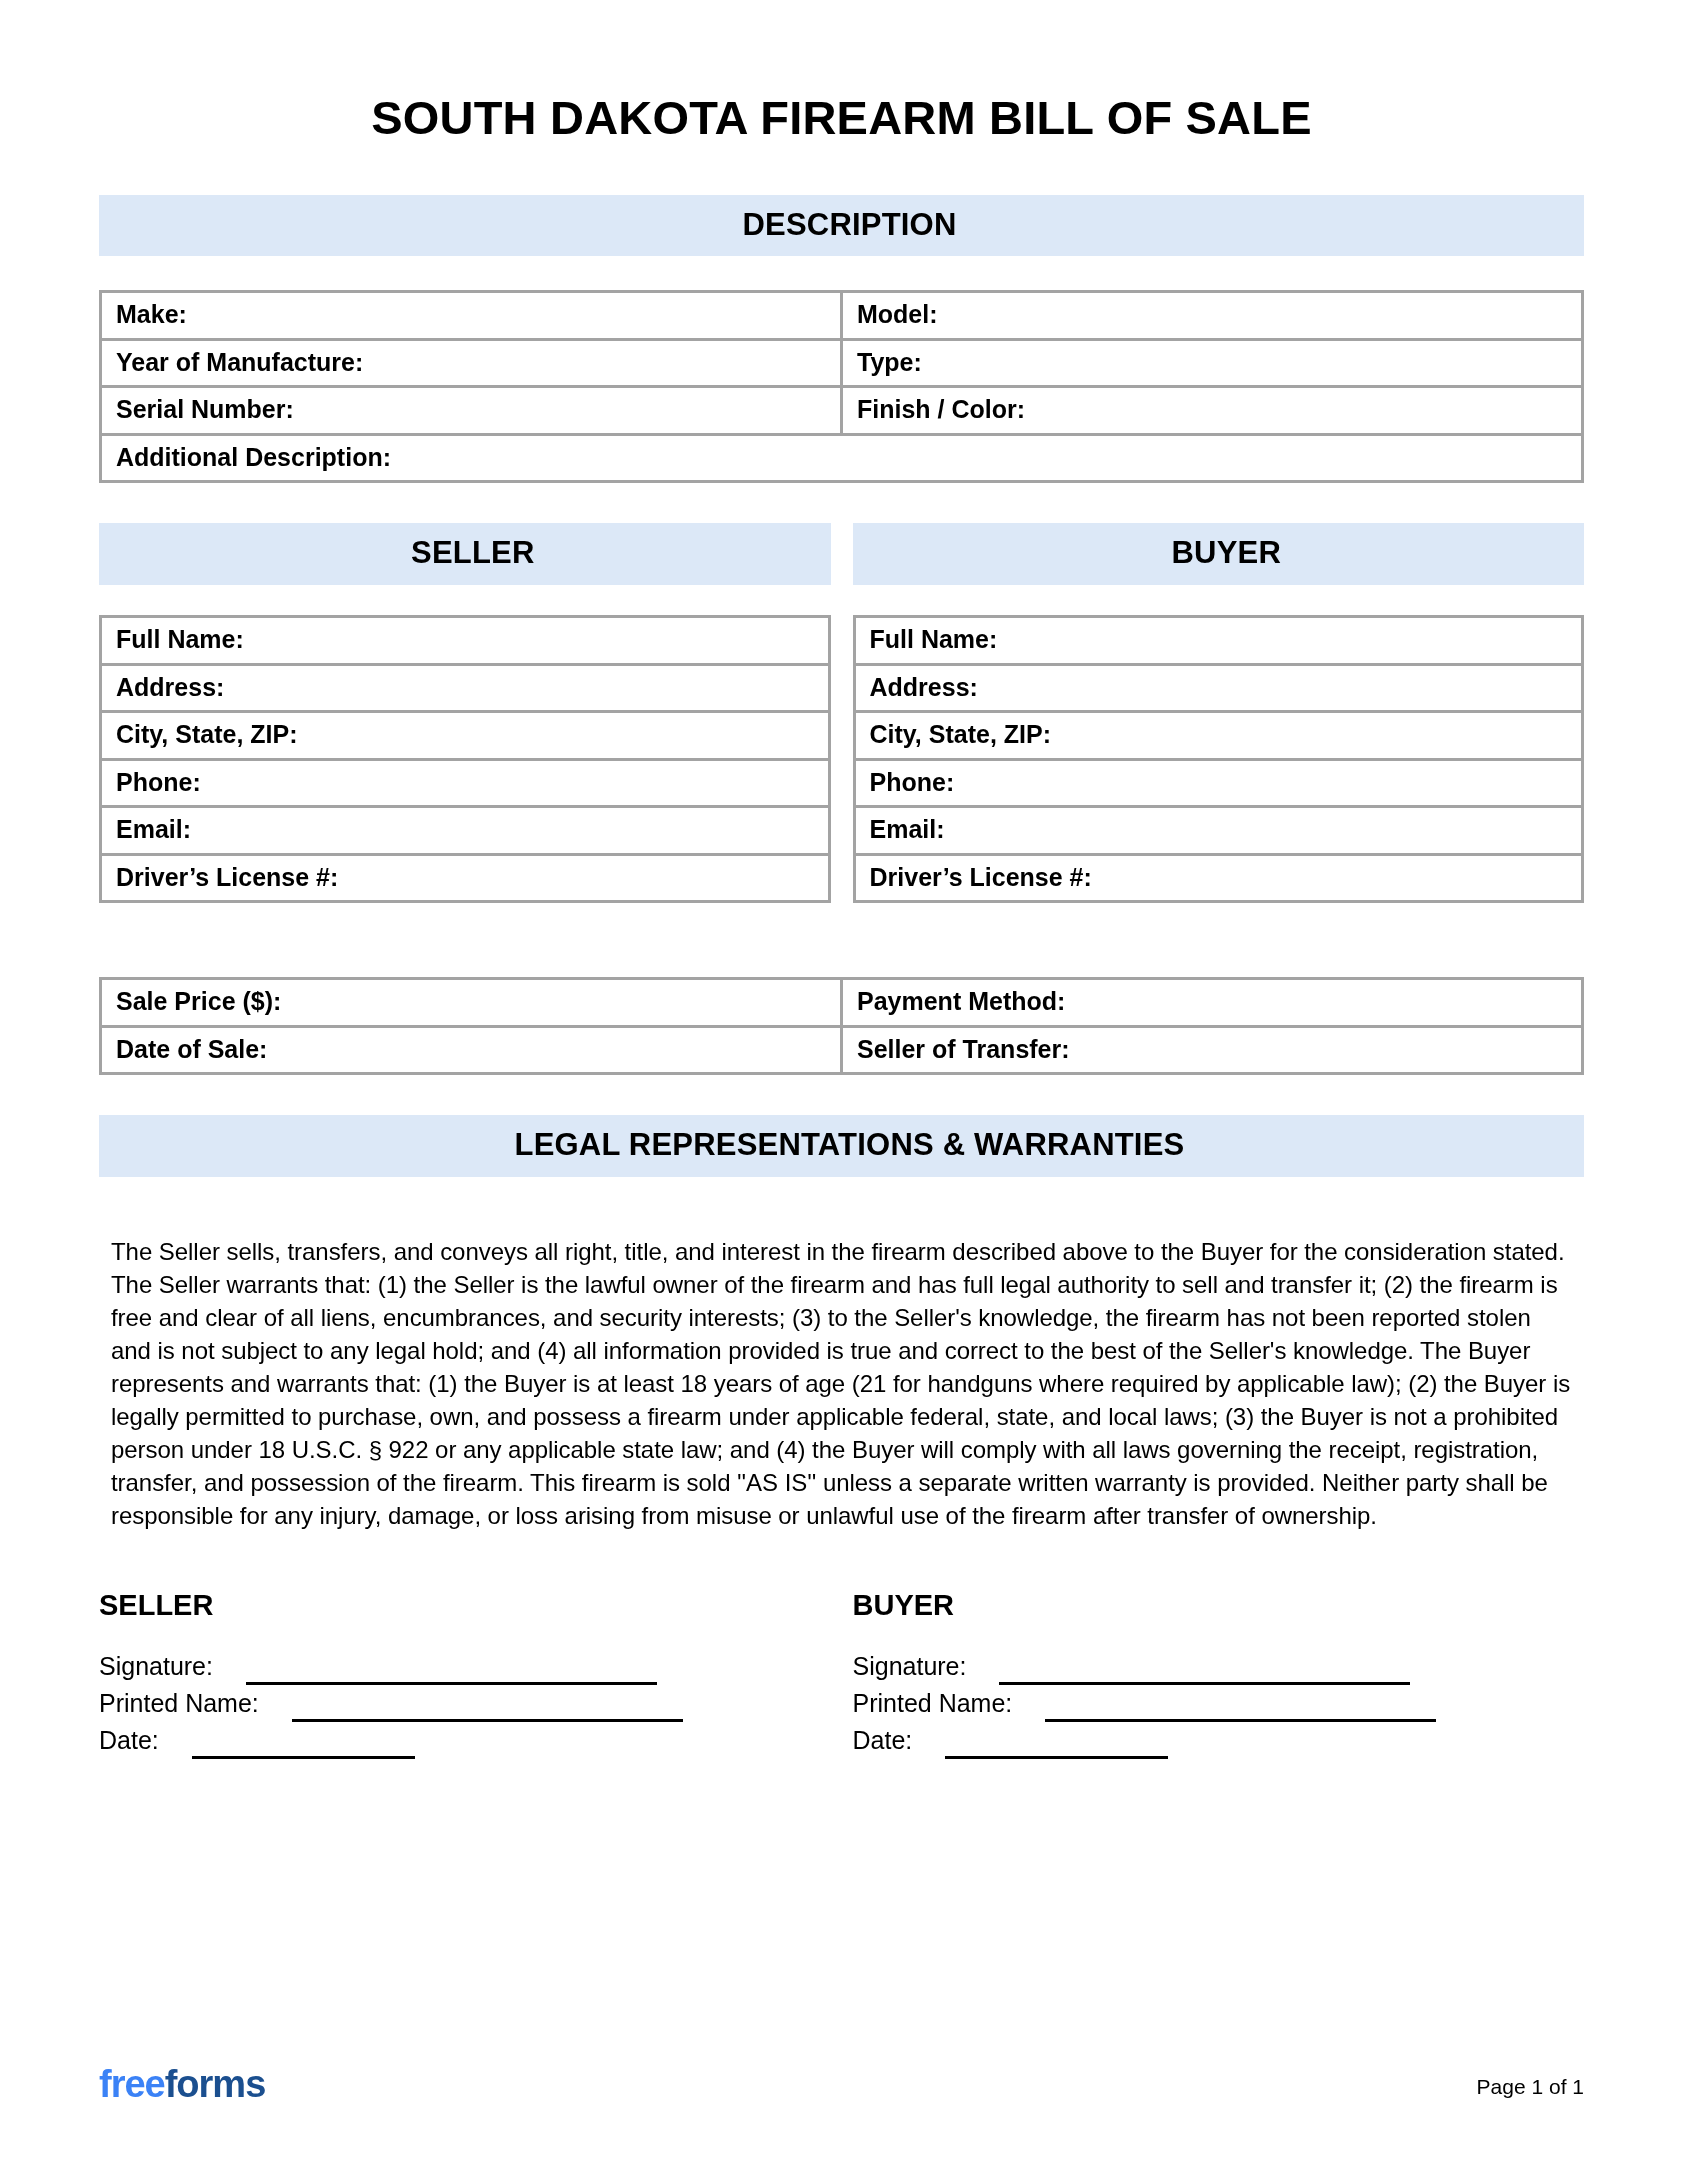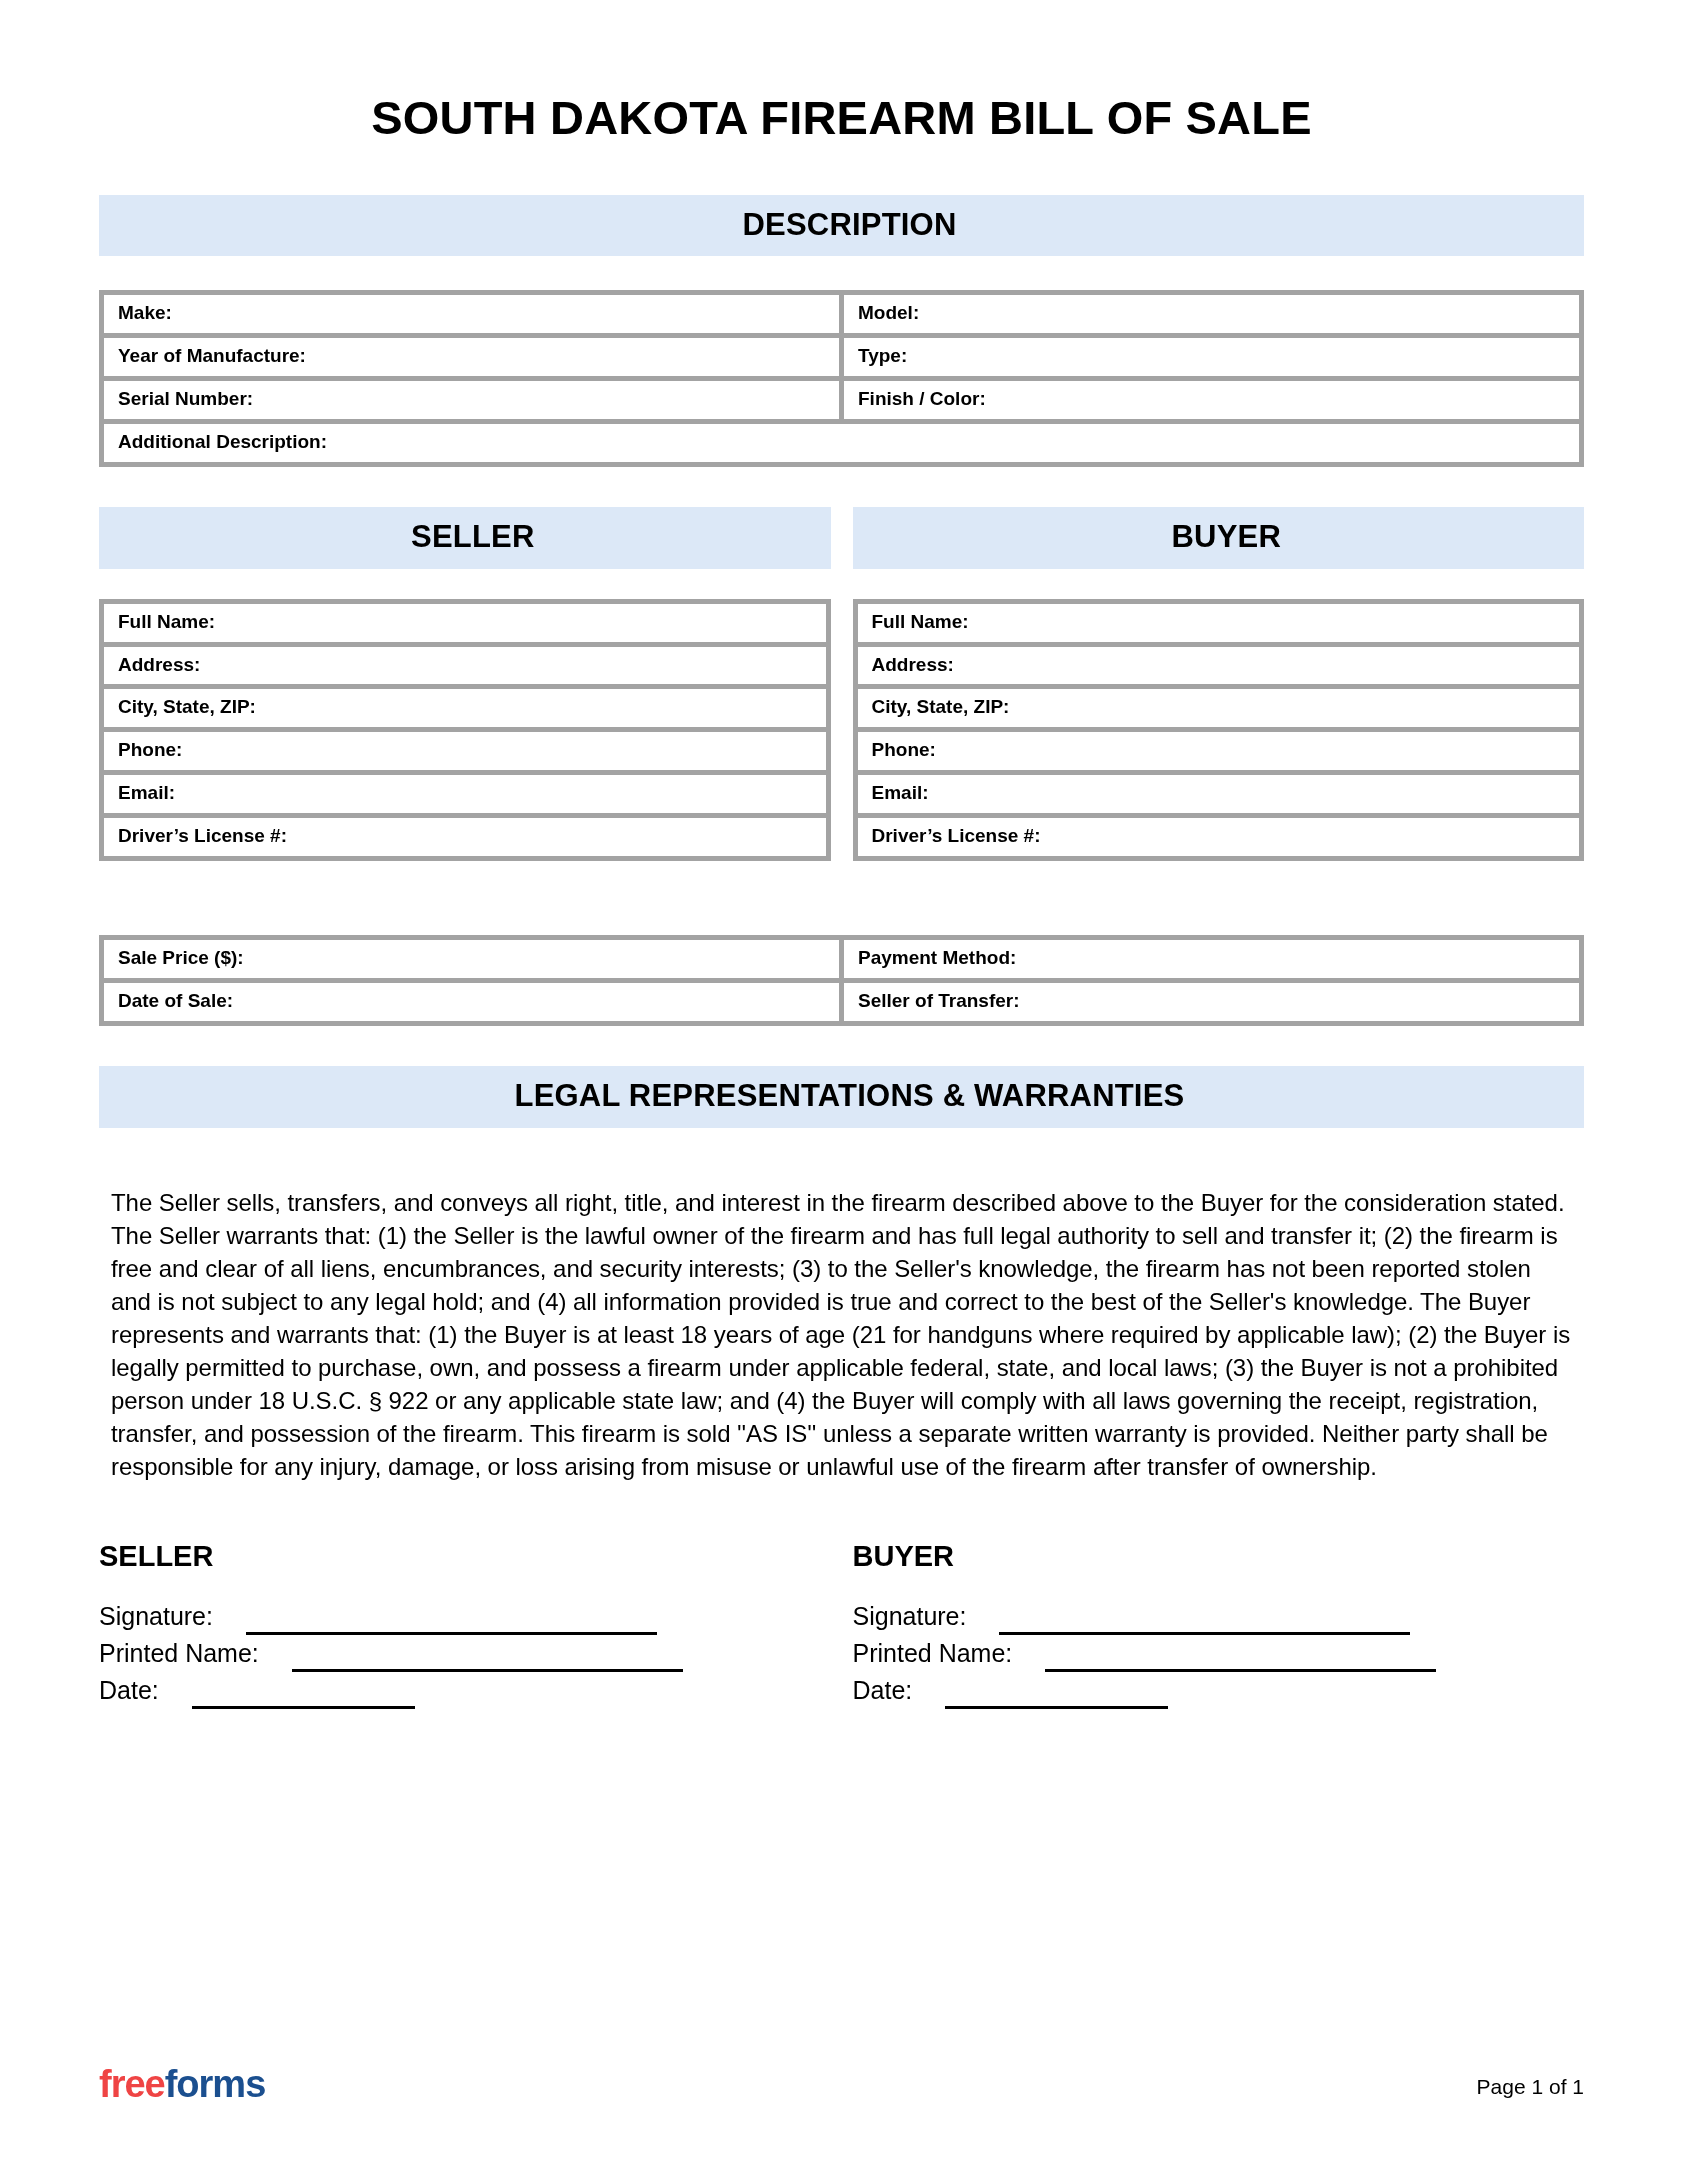--- a/index.html
+++ b/index.html
@@ -45,24 +45,24 @@
     line-height: 1.12;
   }
 
   
   .tbl {
     width: 100%;
     border-collapse: collapse;
     table-layout: fixed;
   }
   .tbl td {
-    border: 5px solid #a3a3a3;
+    border: 3px solid #a3a3a3;
     height: 41px;
     padding: 8px 10px 9px 14px;
-    font-size: 19px;
+    font-size: 25px;
     font-weight: bold;
     vertical-align: middle;
     line-height: 1.1;
     box-sizing: border-box;
   }
   .tbl td.wide { width: 50%; }
   .gap-30 { height: 30px; }
   .gap-34 { height: 34px; }
   .gap-40 { height: 40px; }
   .gap-46 { height: 46px; }
@@ -121,21 +121,21 @@
     display: flex;
     align-items: flex-end;
     justify-content: space-between;
   }
   .logo {
     font-size: 38px;
     font-weight: bold;
     letter-spacing: -1px;
     line-height: 1;
   }
-  .logo .free  { color: #ef4444; }
+  .logo .free  { color: #3b82f6; }
   .logo .forms { color: #1b4f8f; }
   .page-num {
     font-size: 21px;
     color: #000;
     line-height: 1;
     padding-bottom: 6px;
   }
 </style>
 </head>
 <body>

